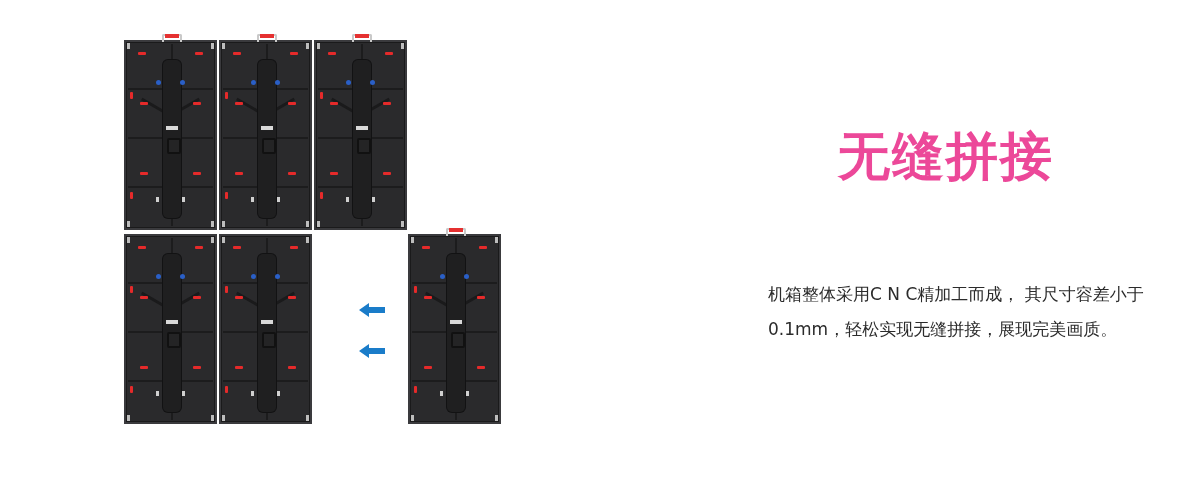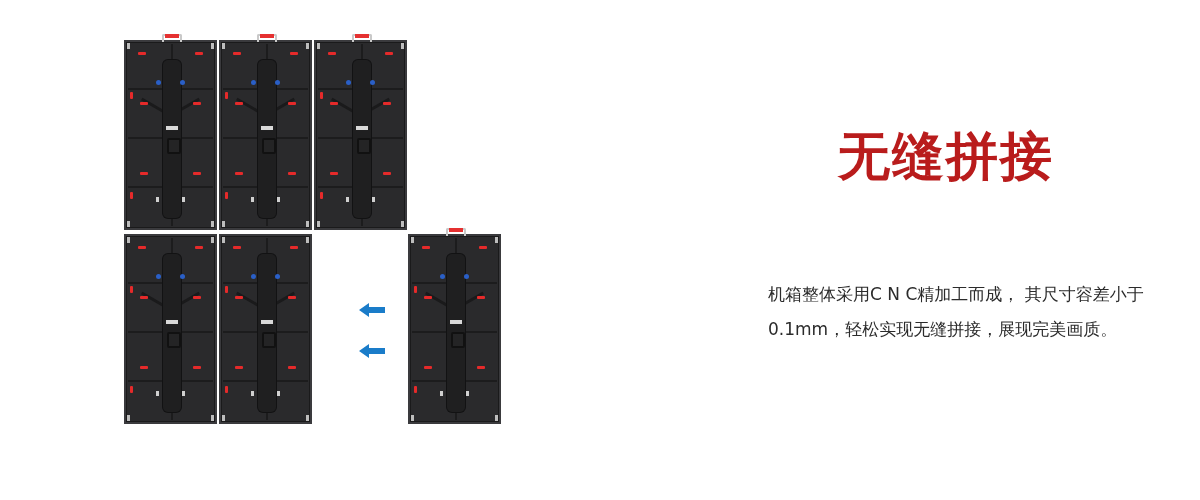--- a/index.html
+++ b/index.html
@@ -56,21 +56,21 @@
     }
     .panel .corner {
       position: absolute; width: 3px; height: 6px; background: #bdbdbd;
     }
     .arrow {
       position: absolute; width: 26px; height: 14px;
     }
     .arrow svg { display: block; }
     .title {
       position: absolute; left: 838px; top: 88px;
-      color: #b91c1c; font-weight: bold; font-size: 52px; line-height: 66px; letter-spacing: 2px;
+      color: #ec4899; font-weight: bold; font-size: 52px; line-height: 66px; letter-spacing: 2px;
       font-family: "DejaVu Sans", sans-serif;
     }
     .desc {
       position: absolute; left: 768px; top: 260px; width: 380px;
       color: #2b2b2b; font-size: 17px; line-height: 35px;
       font-family: "DejaVu Sans", sans-serif;
     }
   </style>
 </head>
 <body>

